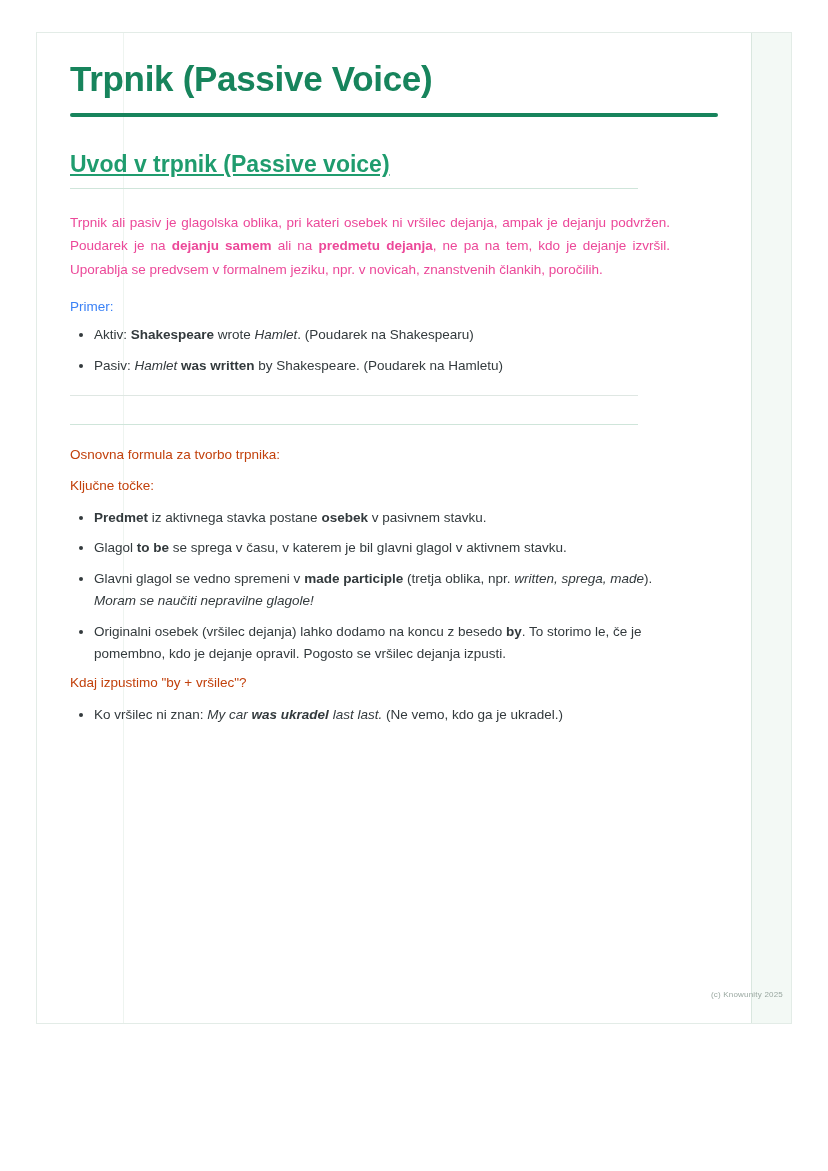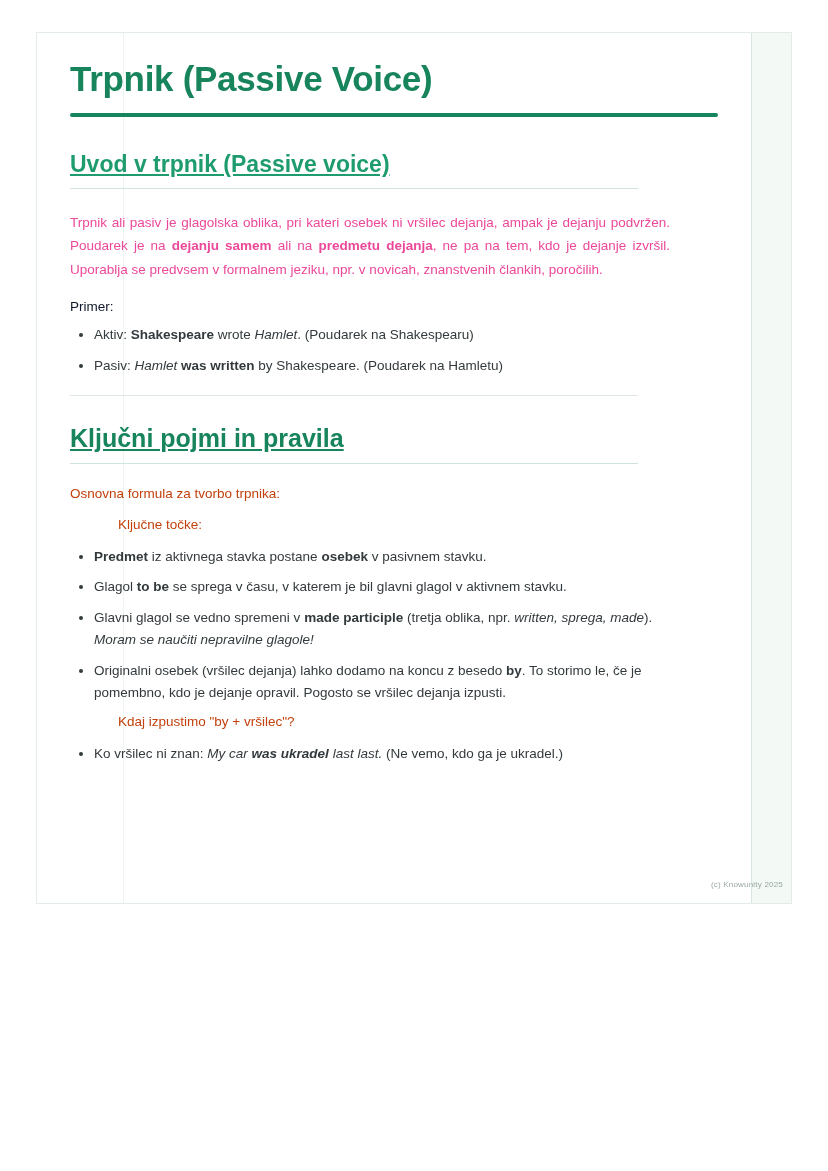--- a/index.html
+++ b/index.html
@@ -14,21 +14,21 @@
     color: #2f3336;
     overflow: hidden;
     position: relative;
   }
 
   .page {
     position: absolute;
     left: 36px;
     top: 32px;
     width: 756px;
-    height: 872px;
+    height: 992px;
     background: #ffffff;
     border: 1px solid #e3ece7;
     box-sizing: border-box;
     overflow: hidden;
   }
 
   
   .guide-left {
     position: absolute;
     left: 86px;
@@ -99,21 +99,21 @@
     font-size: 13.5px;
     line-height: 1.72;
     margin: 0 0 18px 0;
     text-align: justify;
     color: #ec4899;
   }
 
   .lead-label {
     font-size: 13.5px;
     margin: 0 0 10px 0;
-    color: #0f172a;
+    color: #3b82f6;
   }
 
   ul.bullets {
     margin: 0 0 10px 0;
     padding-left: 24px;
   }
   ul.bullets li {
     font-size: 13.5px;
     line-height: 1.62;
     margin-bottom: 9px;
@@ -127,21 +127,21 @@
     width: 568px;
     margin: 18px 0 28px 0;
   }
 
   .strong-label {
     font-size: 13.5px;
     font-weight: normal;
     margin: 0 0 16px 0;
     color: #c2410c;
   }
-  .strong-label.tight { margin-bottom: 14px; margin-left: 48px; }
+  .strong-label.tight { margin-bottom: 14px; }
 
   .formula-box {
     background: #edf6f1;
     border-left: 4px solid #17845c;
     padding: 18px 22px 18px 24px;
     width: 536px;
     box-sizing: border-box;
     margin: 0 0 26px 0;
   }
   .formula-box .formula-line {
@@ -150,21 +150,21 @@
     line-height: 1.72;
     color: #2f3336;
   }
 
   b, strong { font-weight: bold; }
   i, em { font-style: italic; }
 
   .watermark {
     position: absolute;
     right: 8px;
-    bottom: 14px;
+    bottom: 24px;
     font-size: 8px;
     color: #9aa8a1;
     letter-spacing: 0.2px;
   }
 </style>
 </head>
 <body>
 
 <div class="page">
   <div class="guide-left"></div>
@@ -183,21 +183,20 @@
 
     <p class="lead-label">Primer:</p>
 
     <ul class="bullets">
       <li>Aktiv: <b>Shakespeare</b> wrote <i>Hamlet</i>. (Poudarek na Shakespearu)</li>
       <li>Pasiv: <i>Hamlet</i> <b>was written</b> by Shakespeare. (Poudarek na Hamletu)</li>
     </ul>
 
     <div class="divider"></div>
 
-    <h2 class="section-title dark">Ključni pojmi in pravila</h2>
     <div class="section-rule"></div>
 
     <p class="strong-label">Osnovna formula za tvorbo trpnika:</p>
 
 
     <p class="strong-label tight">Ključne točke:</p>
 
     <ul class="bullets">
       <li><b>Predmet</b> iz aktivnega stavka postane <b>osebek</b> v pasivnem stavku.</li>
       <li>Glagol <b>to be</b> se sprega v času, v katerem je bil glavni glagol v aktivnem stavku.</li>

